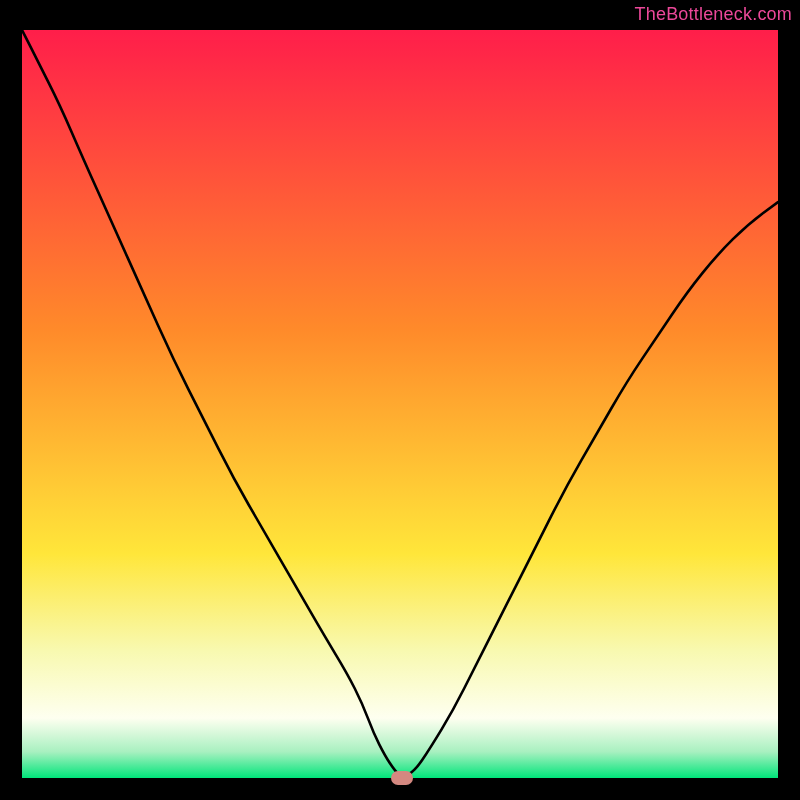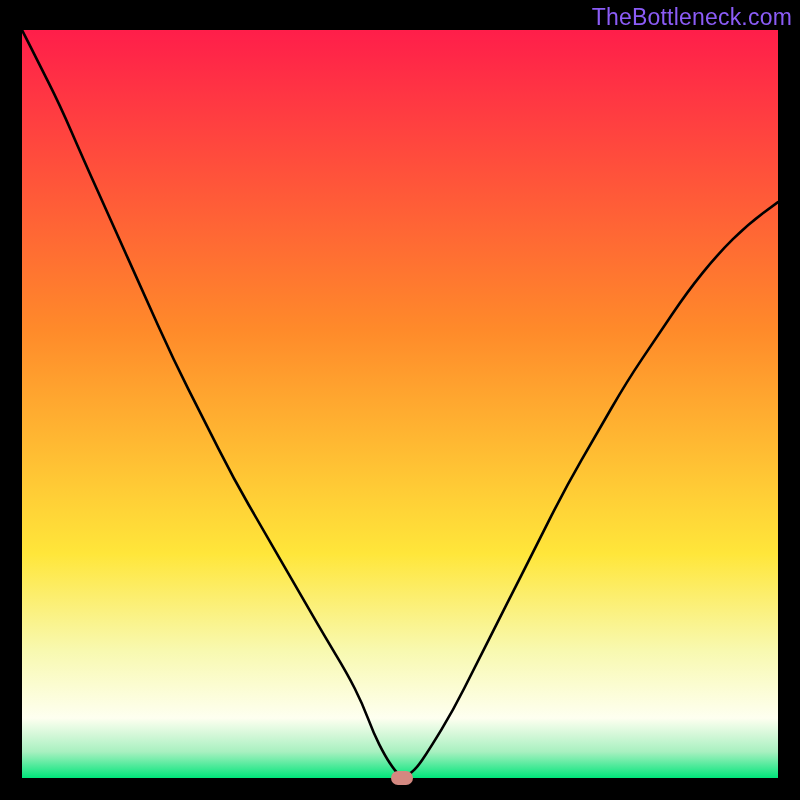--- a/index.html
+++ b/index.html
@@ -14,22 +14,22 @@
   .frame {
     position: relative;
     width: 800px;
     height: 800px;
     background: #000;
   }
   .watermark {
     position: absolute;
     top: 4px;
     right: 8px;
-    color: #8b5cf6;
-    font-size: 23px;
+    color: #ec4899;
+    font-size: 18px;
     font-weight: 400;
     letter-spacing: 0.2px;
     z-index: 10;
     user-select: none;
   }
   .plot-wrap {
     position: absolute;
     left: 22px;
     top: 30px;
     width: 756px;   

